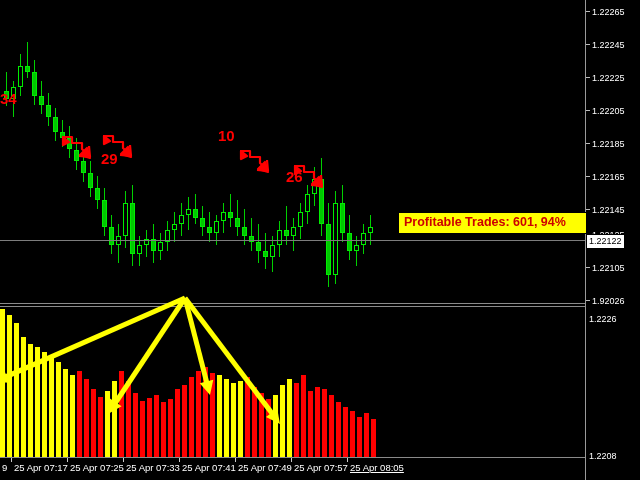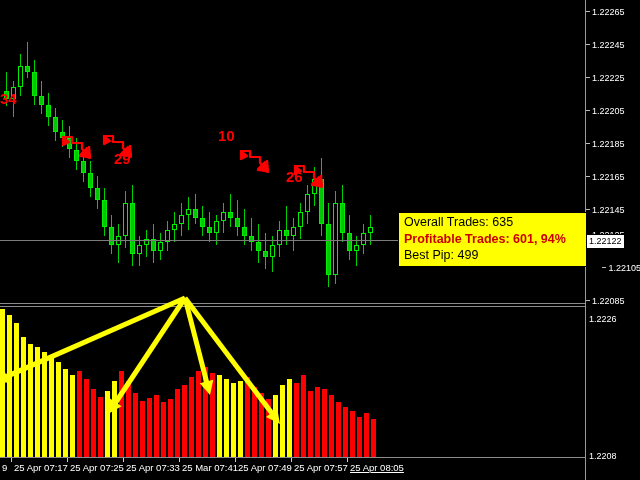--- a/index.html
+++ b/index.html
@@ -372,21 +372,21 @@
       </div>
       <div class="sell-arrow" style="left: 292px; top: 163px;">
         <svg width="34" height="30" viewBox="0 0 34 30" fill="none" stroke="#ff0000" stroke-width="2.2" stroke-linejoin="round">
      <path d="M2 3 L12 3 L12 9 L22 9 L22 15 L30 23"></path>
      <path d="M30 23 L19 22 M30 23 L29 12"></path>
      <path d="M3 3 L9 8 L3 11 Z" fill="#ff0000"></path>
      <path d="M30 24 L20 21 L27 14 Z" fill="#ff0000"></path>
    </svg>
       </div>
       <div class="arr-num" style="left: 0px; top: 90px;">34</div>
-      <div class="arr-num" style="left: 101px; top: 150px; margin-left: 13px;">29</div>
+      <div class="arr-num" style="left: 101px; top: 150px;">29</div>
       <div class="arr-num" style="left: 218px; top: 127px;">10</div>
       <div class="arr-num" style="left: 286px; top: 168px;">26</div>
     </div>
 
 
   <div id="histo">
       <div class="hbar y" style="left: 0px; height: 148px;"></div>
       <div class="hbar y" style="left: 7px; height: 142px;"></div>
       <div class="hbar y" style="left: 14px; height: 134px;"></div>
       <div class="hbar y" style="left: 21px; height: 120px;"></div>
@@ -455,50 +455,48 @@
         <line x1="185" y1="298" x2="207.75381527380367" y2="386.2848032623582" stroke="#ffff00" stroke-width="5"></line>
         <polygon points="210,395 199.72744851886208,383.19005986182106 213.2844212218604,379.69599473218227" fill="#ffff00"></polygon>
       </g>
       <g>
         <line x1="185" y1="298" x2="274.58176645679373" y2="416.81371130058955" stroke="#ffff00" stroke-width="5"></line>
         <polygon points="280,424 265.982301055471,417.035510334522 277.160972365665,408.60714704508996" fill="#ffff00"></polygon>
       </g>
     </svg>
 
   <div id="info-box">
-      <div class="row">Overall Trades: 635</div>
       <div class="row profit">Profitable Trades: 601, 94%</div>
-      <div class="row">Best Pip: 499</div>
     </div>
 
   <div id="price-axis">
       <div class="tick" style="top: 5px;"><span class="dash"></span><span class="val">1.22265</span></div>
       <div class="tick" style="top: 38px;"><span class="dash"></span><span class="val">1.22245</span></div>
       <div class="tick" style="top: 71px;"><span class="dash"></span><span class="val">1.22225</span></div>
       <div class="tick" style="top: 104px;"><span class="dash"></span><span class="val">1.22205</span></div>
       <div class="tick" style="top: 137px;"><span class="dash"></span><span class="val">1.22185</span></div>
       <div class="tick" style="top: 170px;"><span class="dash"></span><span class="val">1.22165</span></div>
       <div class="tick" style="top: 203px;"><span class="dash"></span><span class="val">1.22145</span></div>
       <div class="tick" style="top: 228px;"><span class="dash"></span><span class="val">1.22125</span></div>
-      <div class="tick" style="top: 261px; text-align: right;"><span class="dash"></span><span class="val">1.22105</span></div>
-      <div class="tick" style="top: 294px;"><span class="dash"></span><span class="val">1.22085</span></div>
+      <div class="tick" style="top: 261px;"><span class="dash"></span><span class="val">1.22105</span></div>
+      <div class="tick" style="top: 294px;"><span class="dash"></span><span class="val">1.92026</span></div>
       <div class="sub-tick" style="top: 313px;">1.2226</div>
       <div class="sub-tick" style="top: 450px;">1.2208</div>
     </div>
   <div id="price-tag">1.22122</div>
 
   <div id="time-axis">
       <div class="tlabel" style="left: 2px;">9</div>
       <div class="tlabel" style="left: 14px;">25 Apr 07:17</div>
       <div class="tdash" style="left: 11px;"></div>
       <div class="tlabel" style="left: 70px;">25 Apr 07:25</div>
       <div class="tdash" style="left: 67px;"></div>
       <div class="tlabel" style="left: 126px;">25 Apr 07:33</div>
       <div class="tdash" style="left: 123px;"></div>
-      <div class="tlabel" style="left: 182px;">25 Mar 07:41</div>
+      <div class="tlabel" style="left: 182px;">25 Apr 07:41</div>
       <div class="tdash" style="left: 179px;"></div>
       <div class="tlabel" style="left: 238px;">25 Apr 07:49</div>
       <div class="tdash" style="left: 235px;"></div>
       <div class="tlabel" style="left: 294px;">25 Apr 07:57</div>
       <div class="tdash" style="left: 291px;"></div>
       <div class="tlabel" style="left: 350px; text-decoration: underline;">25 Apr 08:05</div>
       <div class="tdash" style="left: 347px;"></div>
     </div>
 
 </div>

